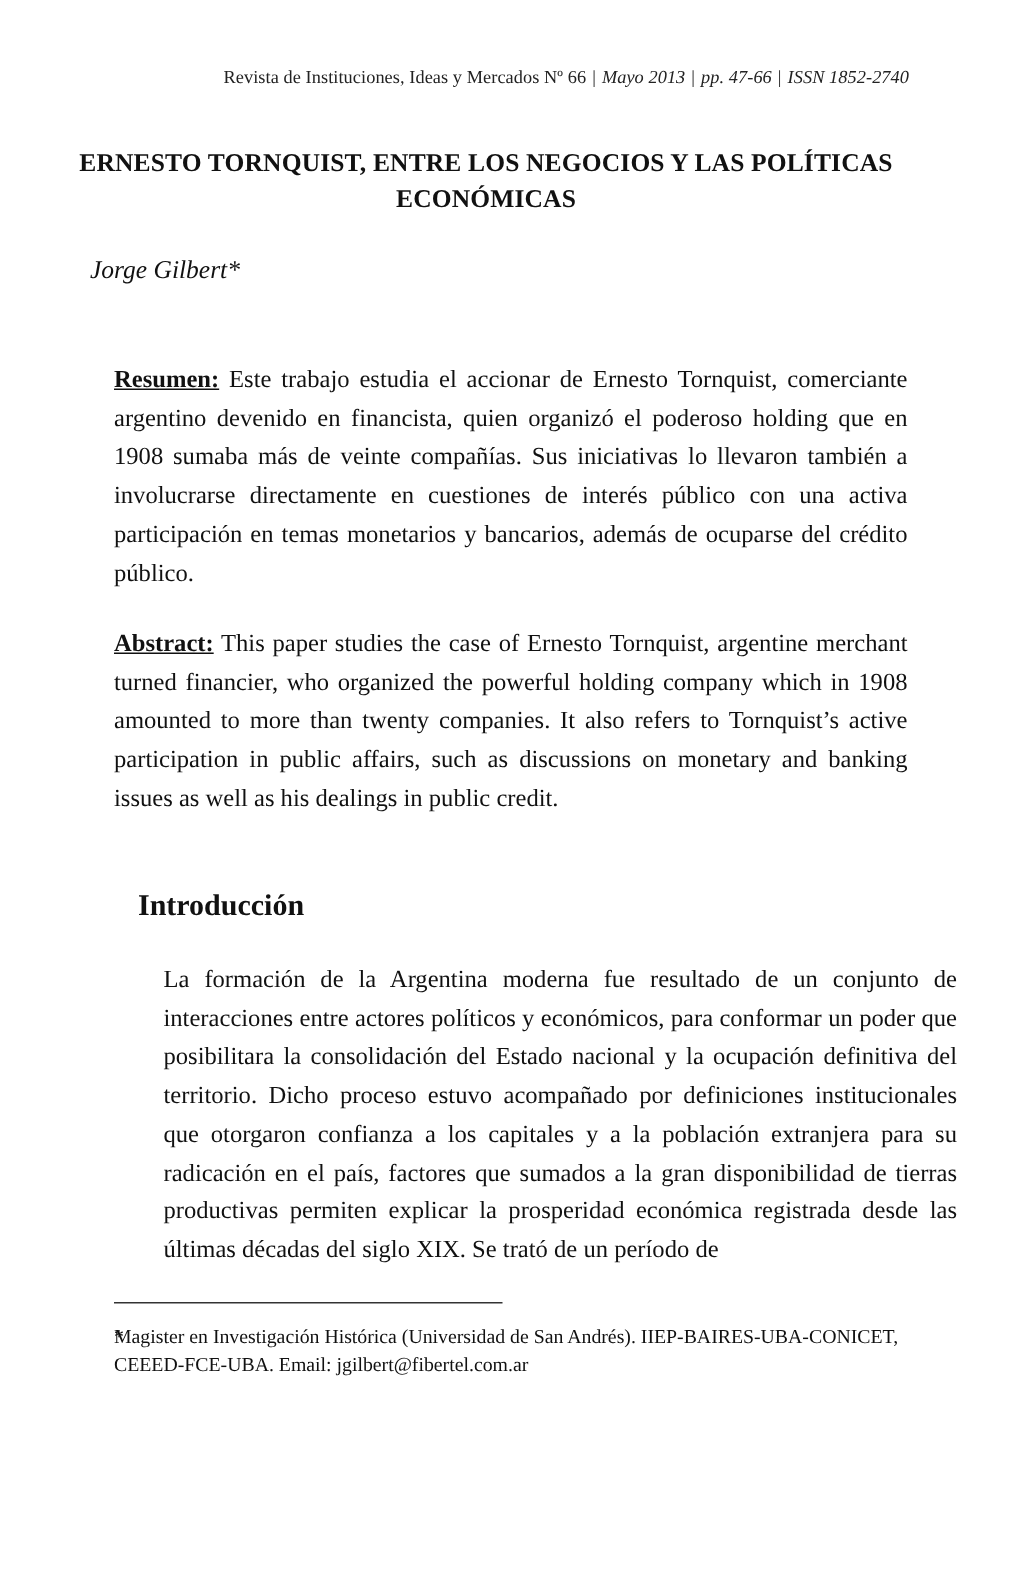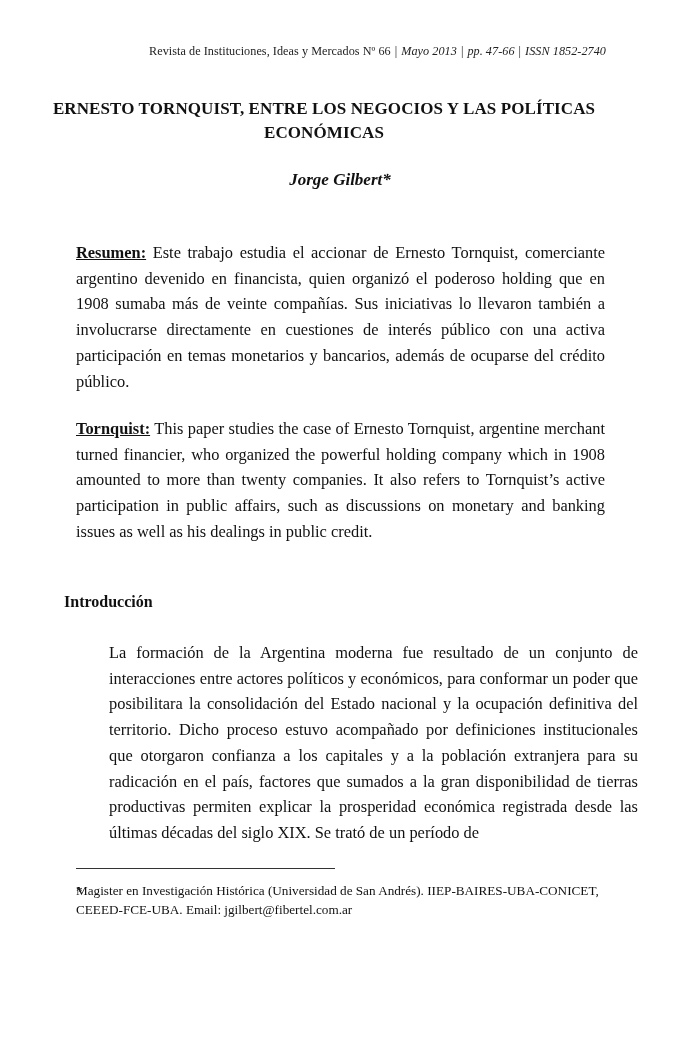--- a/index.html
+++ b/index.html
@@ -4,28 +4,28 @@
 <style>
   html, body { margin: 0; padding: 0; background: #ffffff; }
   body { width: 680px; height: 1058px; position: relative; overflow: hidden;
          font-family: "Liberation Serif", "DejaVu Serif", serif; color: #111; }
   .header { position: absolute; top: 44px; left: 0; width: 606px; text-align: right;
             font-size: 12.2px; letter-spacing: 0.05px; color: #222; }
   .header .sep { margin: 0 4px; }
   .header i { font-style: italic; }
   .title { position: absolute; top: 97px; left: 44px; width: 560px; text-align: center;
            font-weight: bold; font-size: 17px; line-height: 24px; letter-spacing: 0.1px; }
-  .author { position: absolute; top: 170px; left: 60px; width: 560px; text-align: center;
-            font-style: italic; font-size: 17px; font-weight: bold; }
+  .author { position: absolute; top: 170px; left: 60px; width: 560px; 
+            font-style: italic; font-size: 17px; }
   .para { position: absolute; left: 76px; width: 529px; font-size: 16.4px; line-height: 25.7px;
           text-align: justify; }
   .para b { font-weight: bold; text-decoration: underline; }
   #resumen { top: 240px; }
   #abstract { top: 416px; }
-  .section-heading { position: absolute; top: 593px; left: 64px; font-weight: bold; font-size: 16px; }
+  .section-heading { position: absolute; top: 593px; left: 92px; font-weight: bold; font-size: 20px; }
   #intro { top: 640px; margin-left: 33px; }
   .rule { position: absolute; top: 868px; left: 76px; width: 259px; height: 1px; background: #333; }
   .footnote { position: absolute; top: 881px; left: 76px; width: 530px; font-size: 13.2px; line-height: 19px; }
   .footnote .mark { position: absolute; left: 0; top: 0; }
   .footnote .text { display: block; }
 </style>
 </head>
 <body>
 
 <div class="header">
@@ -33,21 +33,21 @@
 </div>
 
 <div class="title">ERNESTO TORNQUIST, ENTRE LOS NEGOCIOS Y LAS POLÍTICAS ECONÓMICAS</div>
 <div class="author">Jorge Gilbert*</div>
 
 <div class="para" id="resumen">
   <b>Resumen:</b><span> Este trabajo estudia el accionar de Ernesto Tornquist, comerciante argentino devenido en financista, quien organizó el poderoso holding que en 1908 sumaba más de veinte compañías. Sus iniciativas lo llevaron también a involucrarse directamente en cuestiones de interés público con una activa participación en temas monetarios y bancarios, además de ocuparse del crédito público.</span>
 </div>
 
 <div class="para" id="abstract">
-  <b>Tornquist:</b><span> This paper studies the case of Ernesto Tornquist, argentine merchant turned financier, who organized the powerful holding company which in 1908 amounted to more than twenty companies. It also refers to Tornquist’s active participation in public affairs, such as discussions on monetary and banking issues as well as his dealings in public credit.</span>
+  <b>Abstract:</b><span> This paper studies the case of Ernesto Tornquist, argentine merchant turned financier, who organized the powerful holding company which in 1908 amounted to more than twenty companies. It also refers to Tornquist’s active participation in public affairs, such as discussions on monetary and banking issues as well as his dealings in public credit.</span>
 </div>
 
 <div class="section-heading">Introducción</div>
 
 <div class="para" id="intro">La formación de la Argentina moderna fue resultado de un conjunto de interacciones entre actores políticos y económicos, para conformar un poder que posibilitara la consolidación del Estado nacional y la ocupación definitiva del territorio. Dicho proceso estuvo acompañado por definiciones institucionales que otorgaron confianza a los capitales y a la población extranjera para su radicación en el país, factores que sumados a la gran disponibilidad de tierras productivas permiten explicar la prosperidad económica registrada desde las últimas décadas del siglo XIX. Se trató de un período de</div>
 
 <div class="rule"></div>
 
 <div class="footnote">
   <span class="mark">*</span>

